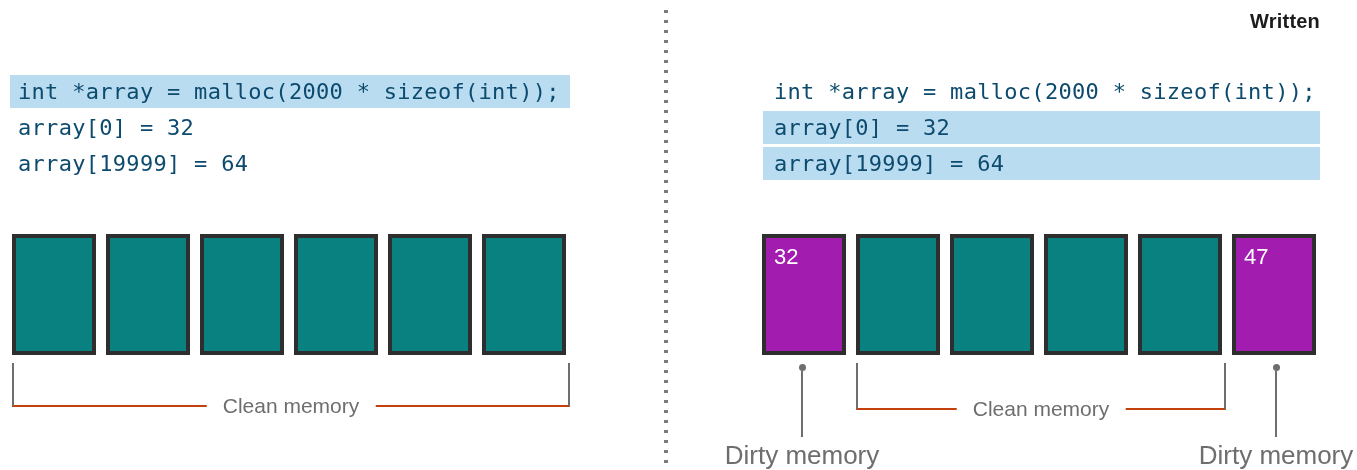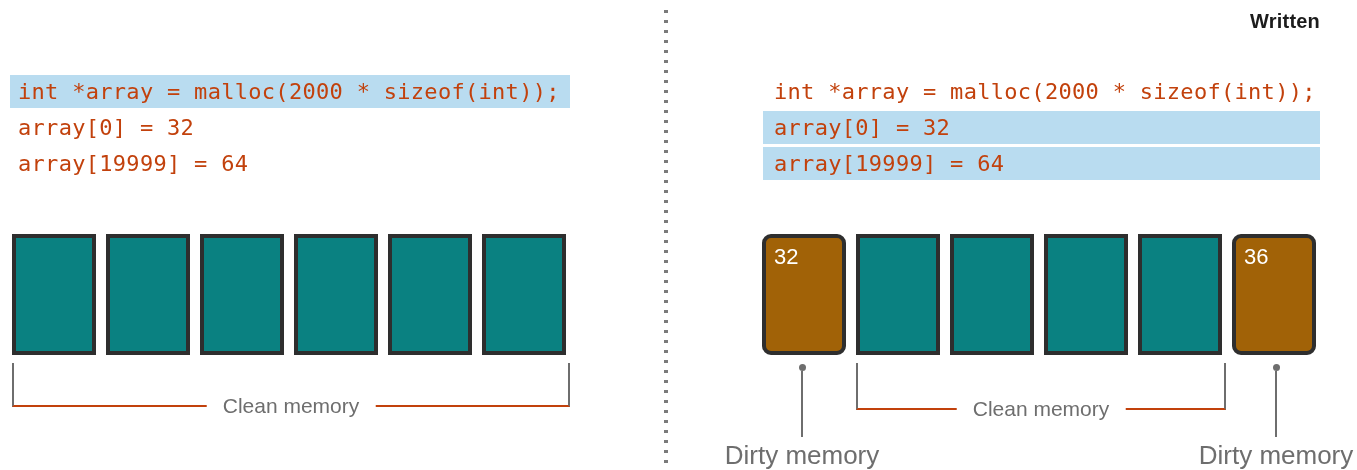--- a/index.html
+++ b/index.html
@@ -25,21 +25,21 @@
   .panel-title.left  { left: 10px;  width: 560px; }
   .panel-title.right { left: 763px; width: 557px; text-align: right; }
 
   
   .code-block {
     position: absolute;
     top: 75px;
     font-family: "DejaVu Sans Mono", "Liberation Mono", monospace;
     font-size: 22px;
     letter-spacing: 0.3px;
-    color: #c2410c;
+    color: #0c4a6e;
   }
   .code-block.left  { left: 10px;  width: 560px; }
   .code-block.right { left: 763px; width: 557px; }
   .code-line {
     height: 33px;
     line-height: 33px;
     margin-bottom: 3px;
     white-space: nowrap;
   }
   .code-block.left  .code-line { padding-left: 8px; }
@@ -55,21 +55,21 @@
   }
   .box-row.left  { left: 12px; }
   .box-row.right { left: 762px; }
   .box {
     box-sizing: border-box;
     width: 84px;
     height: 121px;
     border: 4px solid #2E2E2E;
     background: #0A8181;
   }
-  .box.dirty { background: #a16207; border-radius: 9px; }
+  .box.dirty { background: #a21caf; }
   .box-value {
     display: block;
     margin: 6px 0 0 8px;
     font-size: 22px;
     color: #ffffff;
   }
 
   
   .bracket {
     position: absolute;
@@ -175,21 +175,21 @@
 
   <div class="box-row right">
     <div class="box dirty">
       <span class="box-value">32</span>
     </div>
     <div class="box clean"></div>
     <div class="box clean"></div>
     <div class="box clean"></div>
     <div class="box clean"></div>
     <div class="box dirty">
-      <span class="box-value">36</span>
+      <span class="box-value">47</span>
     </div>
   </div>
 
   <div class="bracket right-clean">
     <span class="bracket-label">Clean memory</span>
   </div>
 
   <div class="pointer-dot p1"></div>
   <div class="pointer-line p1"></div>
   <div class="pointer-label p1">Dirty memory</div>

